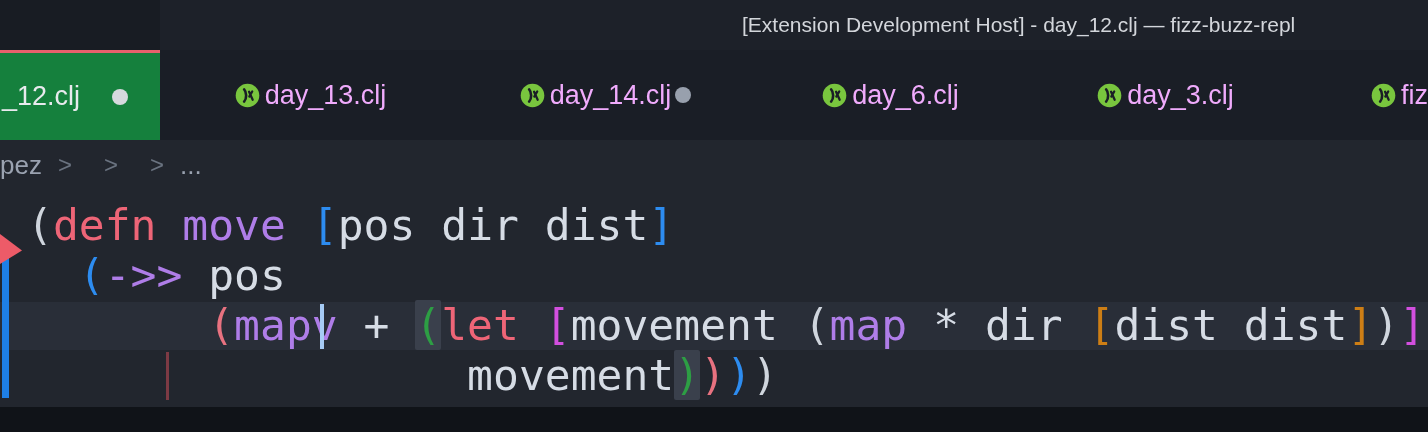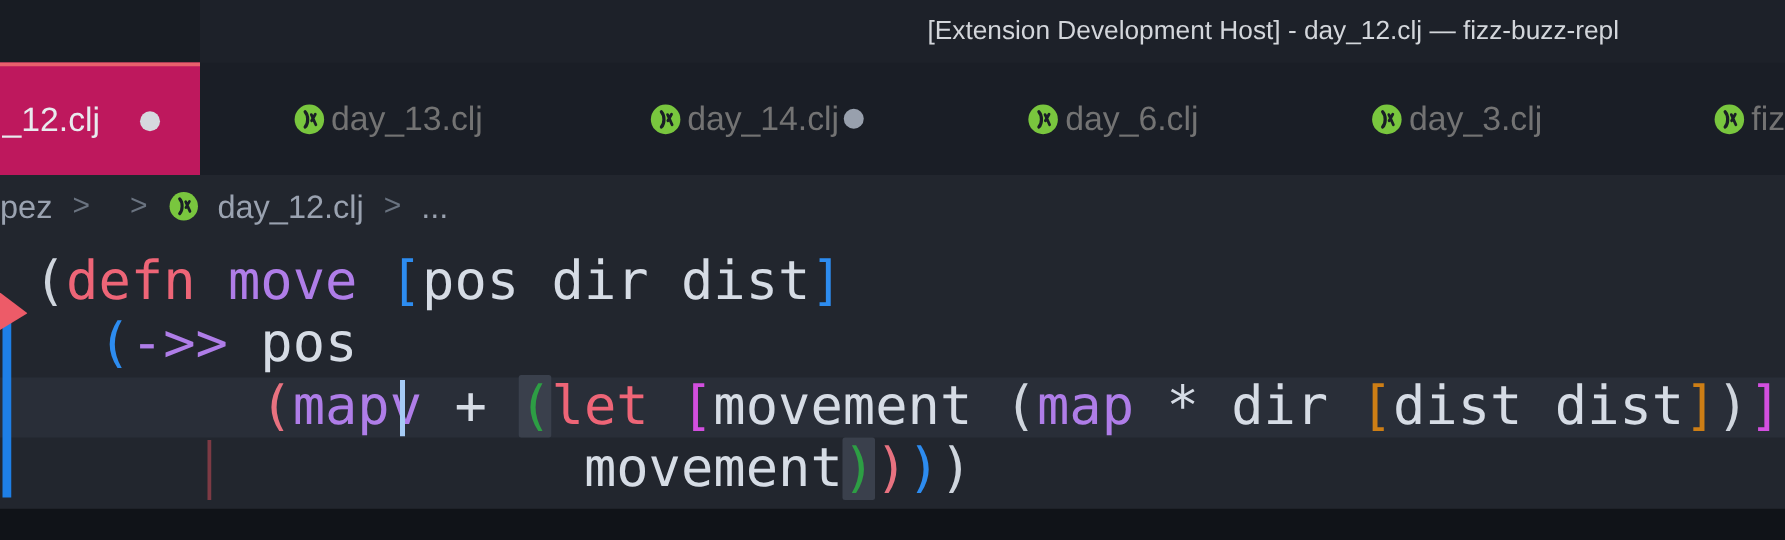--- a/index.html
+++ b/index.html
@@ -10,23 +10,23 @@
   
   .titlebar{position:absolute;left:0;top:0;width:1428px;height:50px;background:#1d2129;}
   .titlebar-left{position:absolute;left:0;top:0;width:160px;height:50px;background:#181c23;}
   .window-title{position:absolute;left:742px;top:0;height:50px;line-height:50px;
                 font-size:21px;color:#d3d6db;white-space:nowrap;}
 
   
   .tabstrip{position:absolute;left:0;top:50px;width:1428px;height:90px;background:#1a1e26;
             display:flex;align-items:stretch;}
   .tab{box-sizing:border-box;display:flex;align-items:center;justify-content:center;
-       gap:4px;height:90px;color:#737373;font-size:27px;white-space:nowrap;overflow:hidden;
+       gap:4px;height:90px;color:#f0abfc;font-size:27px;white-space:nowrap;overflow:hidden;
        flex:0 0 auto;cursor:pointer;}
-  .tab.active{background:#be185d;border-top:3.5px solid var(--tab-accent);color:#e8eaee;
+  .tab.active{background:#15803d;border-top:3.5px solid var(--tab-accent);color:#e8eaee;
               justify-content:flex-start;padding-left:2px;gap:0;}
   .tab.active .tab-label{margin-right:32px;}
   .tab.italic .tab-label{}
   .tab.last{justify-content:flex-end;padding-left:52px;}
   .dot{width:16px;height:16px;border-radius:50%;background:#98a0ad;flex:0 0 auto;}
   .tab.active .dot{background:#d6d9de;}
   .clj-icon{flex:0 0 auto;}
 
   
   .breadcrumbs{position:absolute;left:0;top:140px;width:1428px;height:50px;background:#22262e;
@@ -114,28 +114,20 @@
         <span class="tab-label">fiz</span>
       </div>
     </div>
 
   <div class="breadcrumbs" id="breadcrumbs">
       <span class="crumb">
         <span>pez</span>
       </span>
       <span class="crumb-sep">&gt;</span>
       <span class="crumb-sep">&gt;</span>
-      <span class="crumb">
-        <svg class="clj-icon" width="26" height="26" viewBox="0 0 24 24">
-          <circle cx="12" cy="12" r="10.5" fill="#79c63e"></circle>
-          <path d="M9 6.6c2.4 2.5 2.4 8.3 0 10.8" stroke="#1a1e26" stroke-width="2.3" fill="none" stroke-linecap="round"></path>
-          <path d="M13.4 8.6l3.2 7.2M16.2 8.4l-2.6 4.6" stroke="#1a1e26" stroke-width="2" fill="none" stroke-linecap="round"></path>
-        </svg>
-        <span>day_12.clj</span>
-      </span>
       <span class="crumb-sep">&gt;</span>
       <span class="crumb">
         <span>...</span>
       </span>
     </div>
 
   <div class="editor">
     <div class="current-line"></div>
     <div class="gutter-bar"></div>
     <div class="gutter-arrow"></div>

